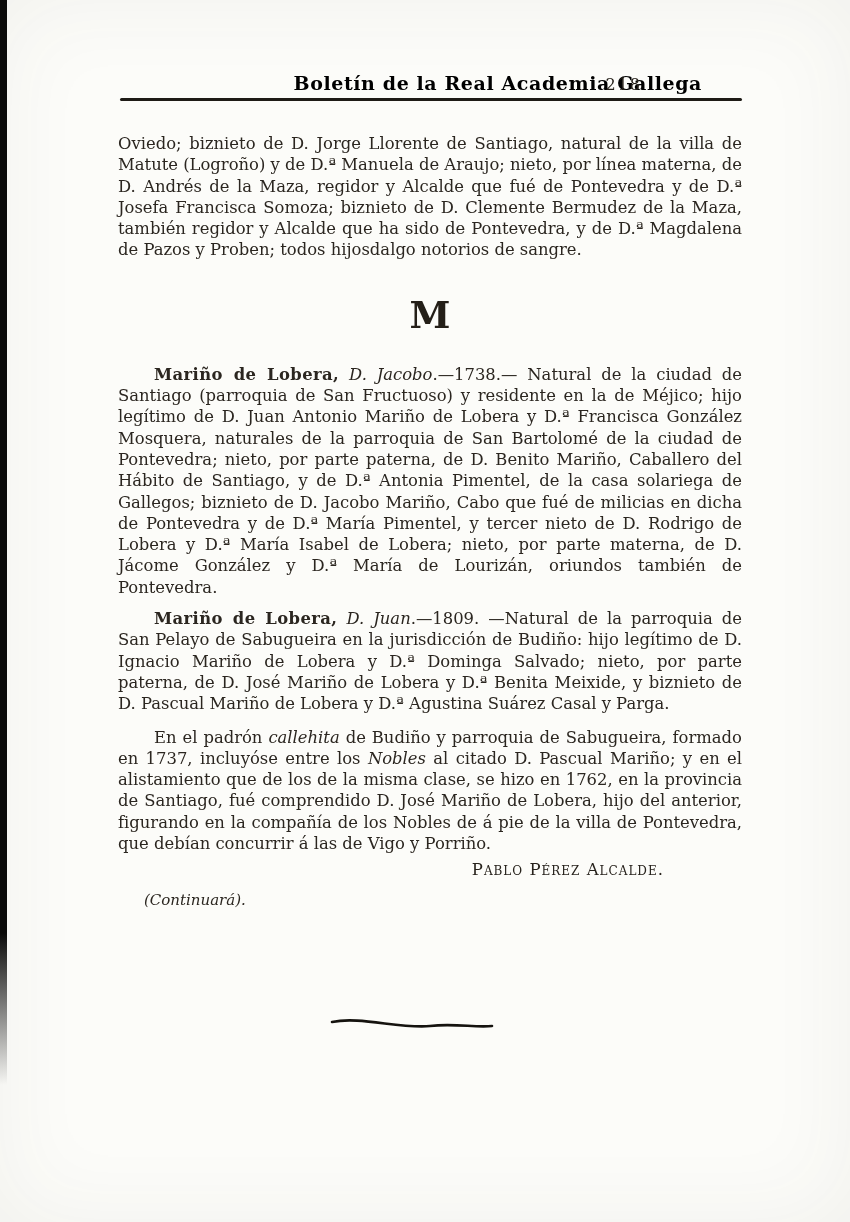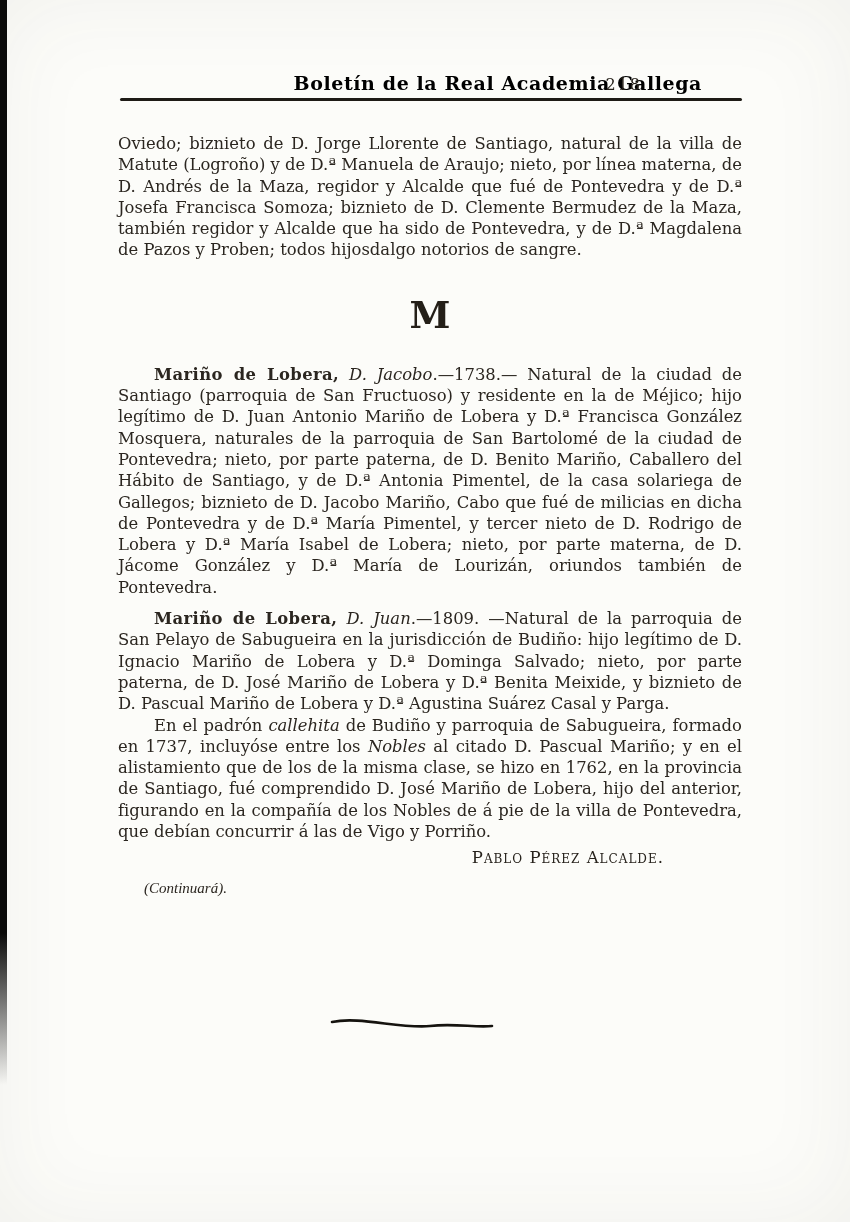--- a/index.html
+++ b/index.html
@@ -47,32 +47,32 @@
   .section-letter {
     margin-top: 36px; margin-bottom: 30px;
     text-align: center; text-indent: 0;
     font-size: 37px; font-weight: bold; line-height: 1;
     color: #241f18;
   }
   .entry { margin-top: 16px; }
   .entry2 { margin-top: 10px; }
   .entry-name { font-weight: bold; letter-spacing: 0.4px; }
   .entry-person { font-style: italic; }
-  .padron { margin-top: 0; }
+  .padron { margin-top: 12px; }
   .signature {
     margin-top: 5px;
     text-align: right; padding-right: 78px;
     font-variant: small-caps;
     font-size: 16.5px; letter-spacing: 1px;
     color: #27221c;
   }
   .continuara {
     margin-top: 9px;
     font-style: italic; font-size: 15px;
-    text-align: left; text-indent: 26px; font-family: Liberation Serif, serif;
+    text-align: left; text-indent: 26px;
   }
   .end-rule {
     position: absolute; top: 1014px; left: 330px;
   }
 </style>
 </head>
 <body>
 
 <div class="page">
 

